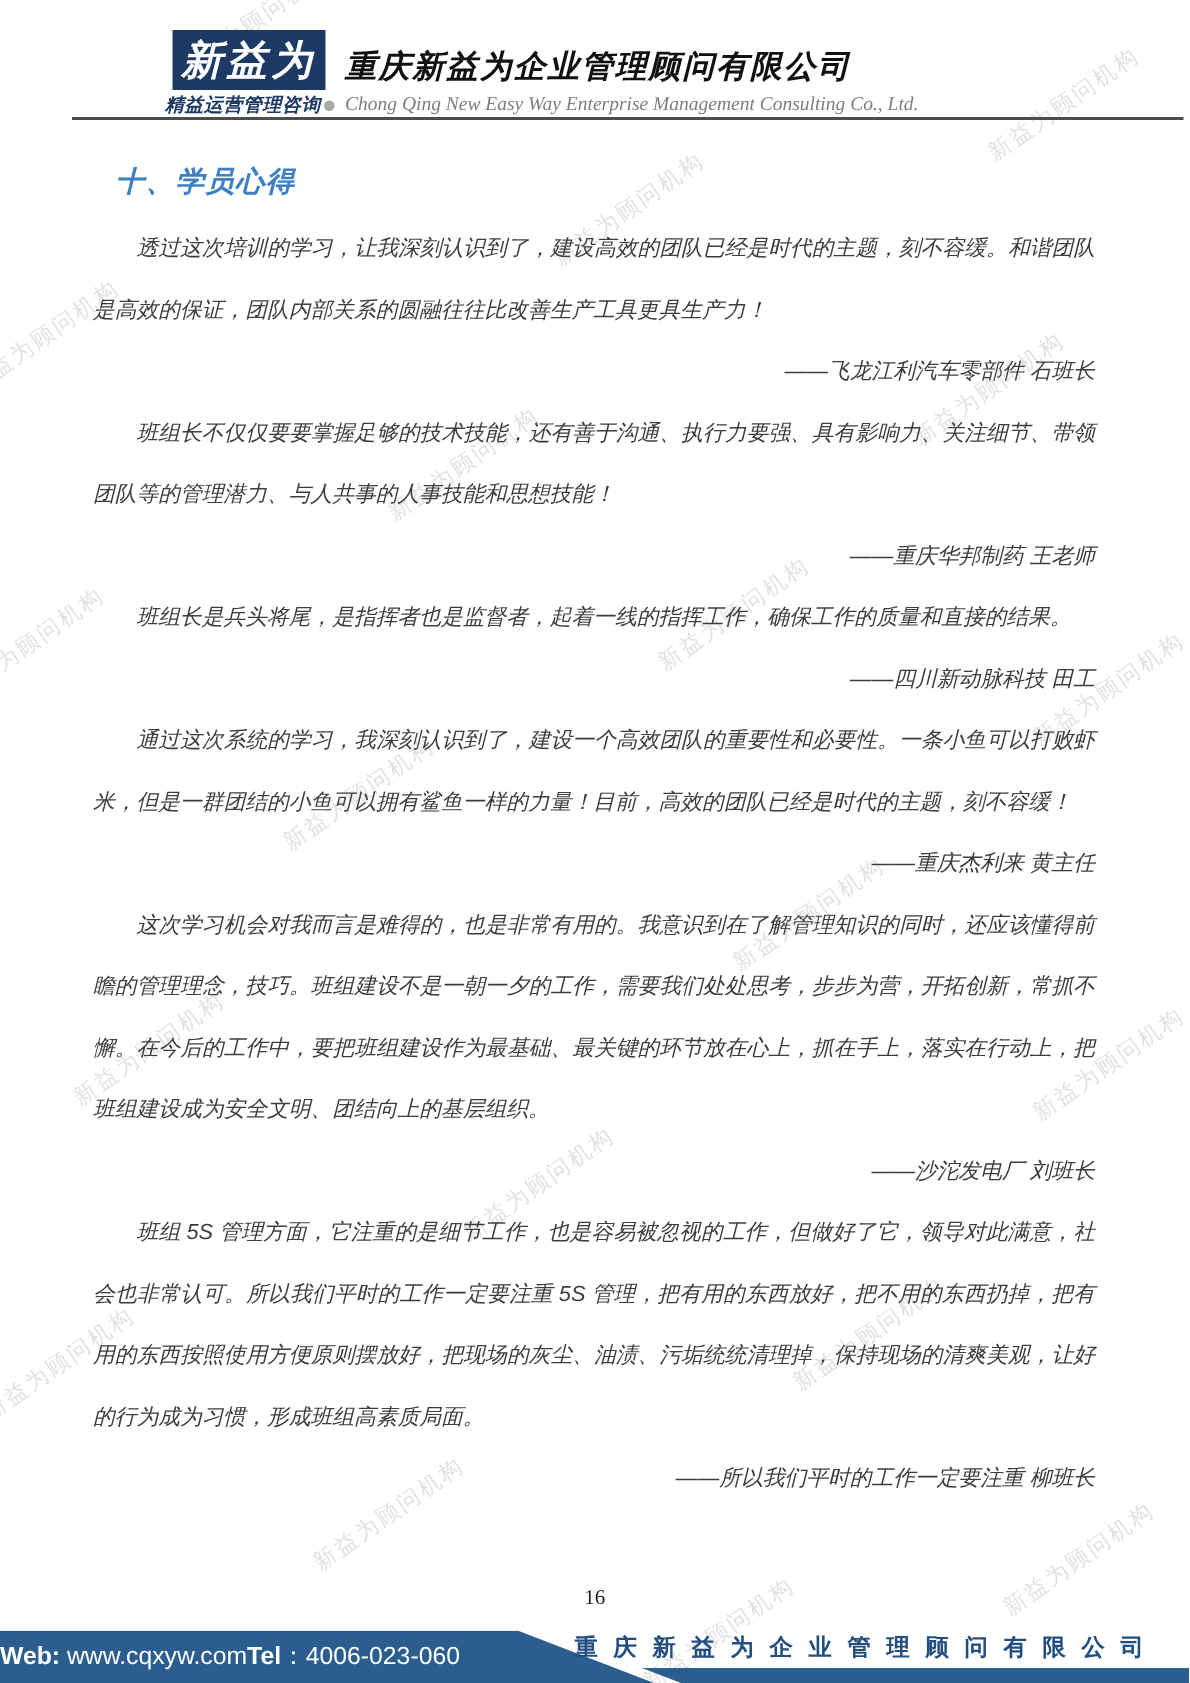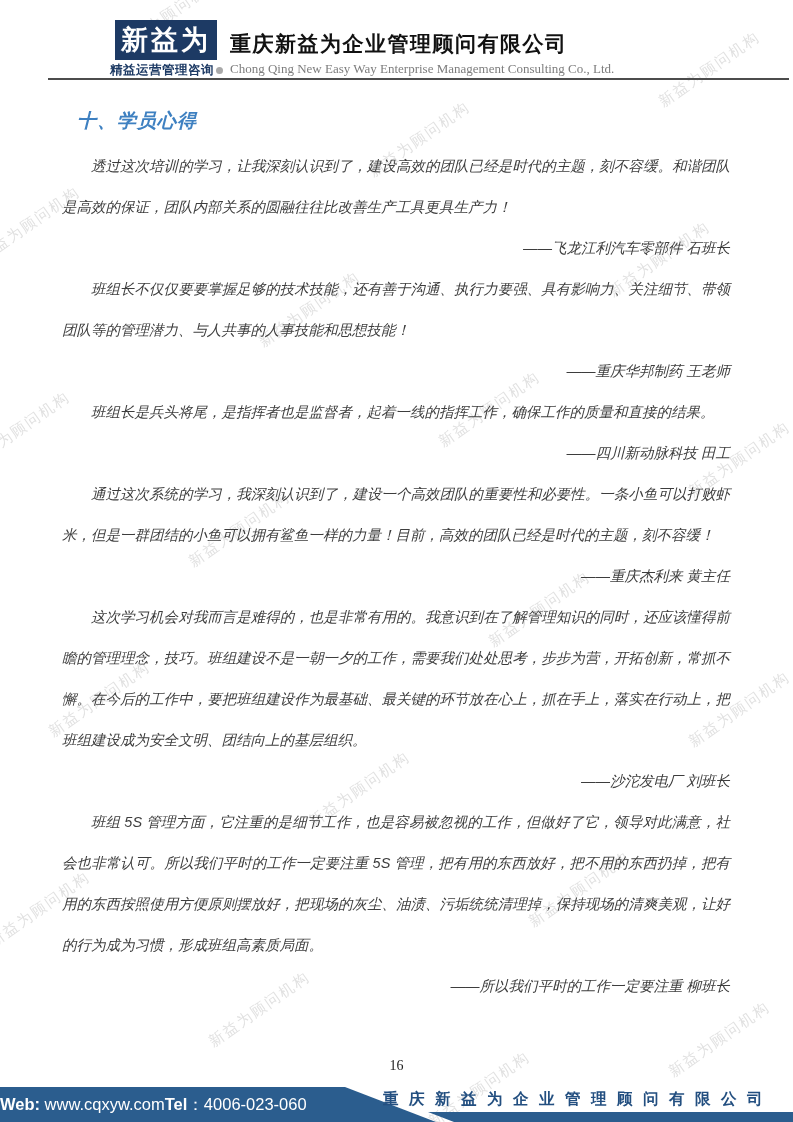--- a/index.html
+++ b/index.html
@@ -10,21 +10,21 @@
   }
 
   
   .wm-layer { position:absolute; inset:0; z-index:0; pointer-events:none; }
   .wm {
     position:absolute; white-space:nowrap; color:#d7d7d7; font-size:15px;
     letter-spacing:2px; transform:rotate(-35deg); opacity:.75;
   }
 
   
-  .header { position:absolute; top:0; left:0; right:0; height:81px; z-index:1; }
+  .header { position:absolute; top:0; left:0; right:0; height:81px; z-index:1;font-style:italic; }
   .logo { position:absolute; left:110px; top:20px; width:112px; text-align:center; }
   .logo-box {
     width:102px; height:40px; margin:0 auto; background:#1d3a64; color:#fff;
     font-size:27px; font-weight:bold; line-height:40px; letter-spacing:3px;
   }
   .logo-sub {
     margin-top:2px; color:#1d3a64; font-weight:bold; font-size:12.5px;
     letter-spacing:.5px; white-space:nowrap;
   }
   .logo-dot { display:inline-block; width:7px; height:7px; border-radius:50%;

